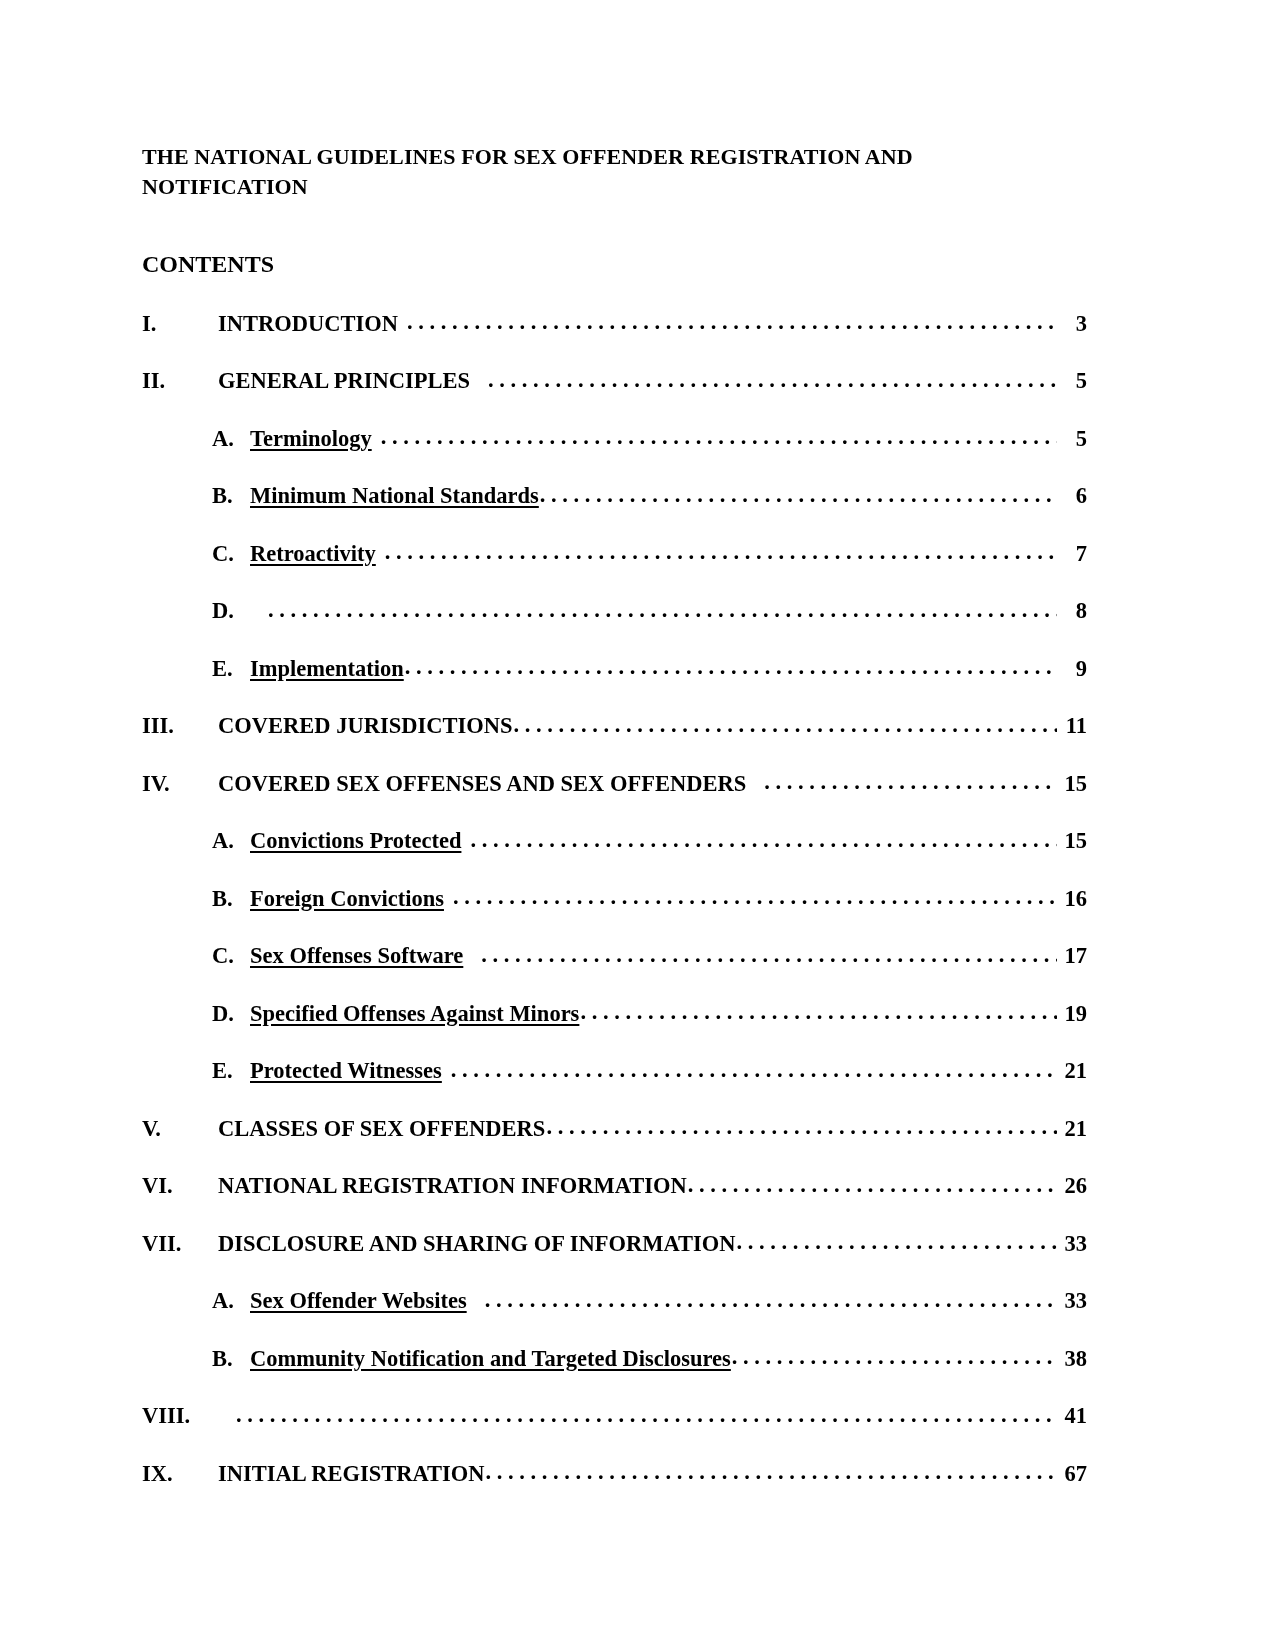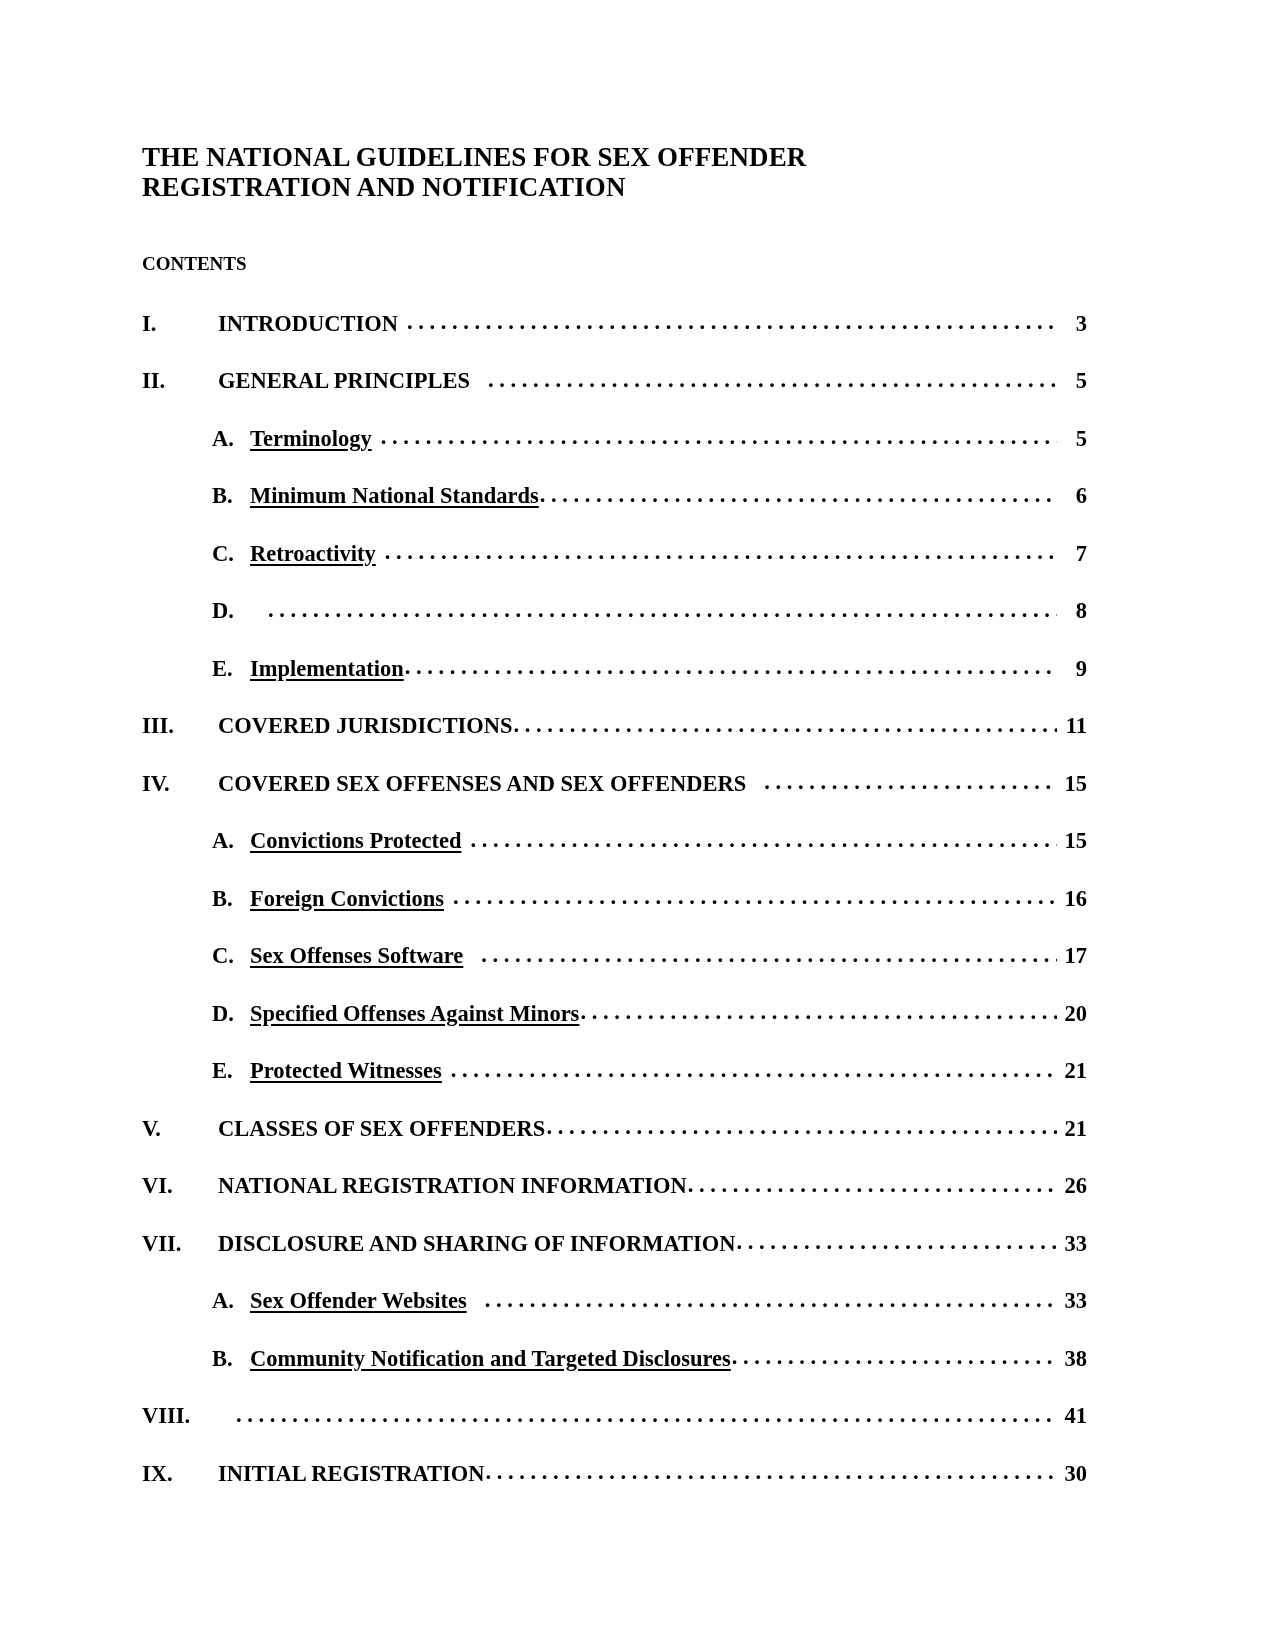--- a/index.html
+++ b/index.html
@@ -25,30 +25,30 @@
   .content {
     position: absolute;
     left: 142px;
     top: 142px;
     width: 945px;
   }
 
   
   .doc-title {
     font-weight: bold;
-    font-size: 27px;
+    font-size: 22px;
     line-height: 30px;
     letter-spacing: 0.1px;
     margin: 0 0 0 0;
     width: 860px;
   }
 
   .contents-heading {
     font-weight: bold;
-    font-size: 19px;
+    font-size: 24px;
     line-height: 28px;
     margin-top: 48px;
     margin-bottom: 8px;
   }
 
   
   .toc {
     margin-top: 30px;
   }
   .toc-row {
@@ -203,21 +203,21 @@
           <span class="label">Sex Offenses Software</span>
           <span class="gap wide"></span>
           <span class="leader"></span>
           <span class="page-num">17</span>
         </div>
         <div class="toc-row level-2">
           <span class="num">D.</span>
           <span class="label">Specified Offenses Against Minors</span>
           <span class="gap none"></span>
           <span class="leader"></span>
-          <span class="page-num">20</span>
+          <span class="page-num">19</span>
         </div>
         <div class="toc-row level-2">
           <span class="num">E.</span>
           <span class="label">Protected Witnesses</span>
           <span class="gap"></span>
           <span class="leader"></span>
           <span class="page-num">21</span>
         </div>
         <div class="toc-row level-1">
           <span class="num">V.</span>
@@ -258,18 +258,18 @@
           <span class="num">VIII.</span>
           <span class="gap wide"></span>
           <span class="leader"></span>
           <span class="page-num">41</span>
         </div>
         <div class="toc-row level-1">
           <span class="num">IX.</span>
           <span class="label">INITIAL REGISTRATION</span>
           <span class="gap none"></span>
           <span class="leader"></span>
-          <span class="page-num">30</span>
+          <span class="page-num">67</span>
         </div>
       </div>
 
   </div>
 </div>
 
 </body></html>

